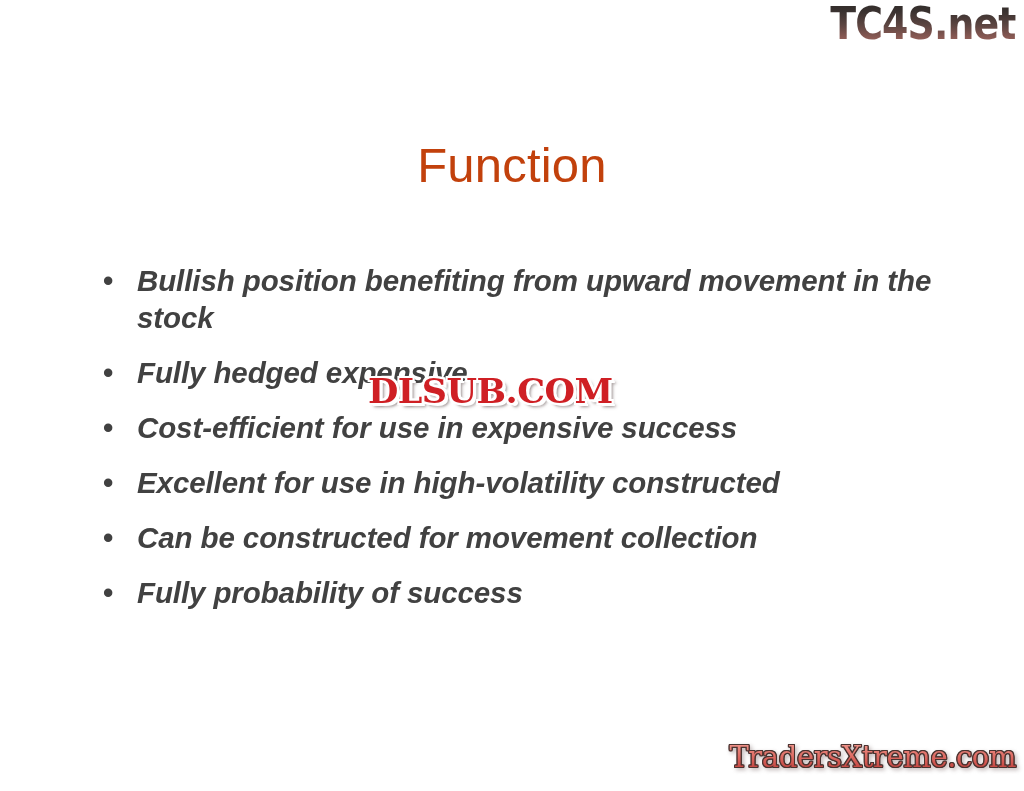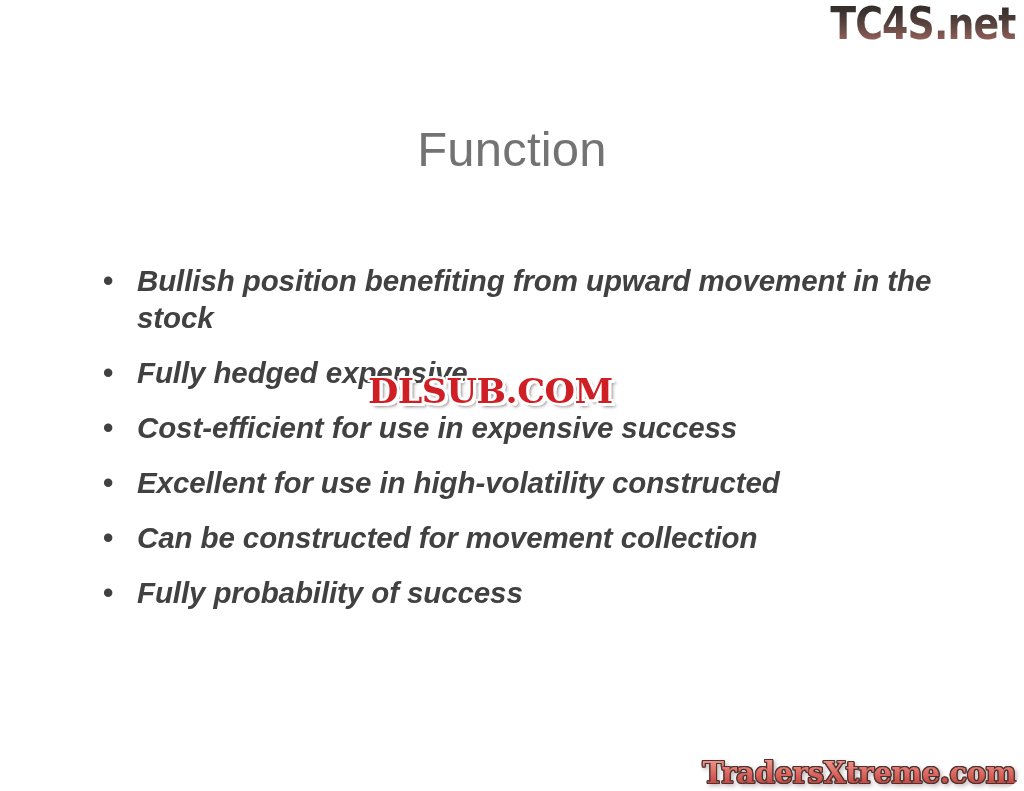--- a/index.html
+++ b/index.html
@@ -9,21 +9,20 @@
   }
   body {
     font-family: "Liberation Sans", sans-serif;
   }
   .slide {
     position: relative;
     width: 1024px;
     height: 791px;
     background: #ffffff;
     overflow: hidden;
-    border-radius: 29px;
   }
 
   
   .brand-top {
     position: absolute;
     top: -2px;
     right: 8px;
     font-family: "DejaVu Sans", sans-serif;
     font-weight: 700;
     font-size: 44px;
@@ -43,28 +42,28 @@
     color: transparent;
     -webkit-text-fill-color: transparent;
     white-space: nowrap;
     user-select: none;
   }
 
   
   .slide-title {
     position: absolute;
     left: 0;
-    top: 120px;
+    top: 136px;
     width: 1024px;
     text-align: center;
     font-family: "Liberation Sans", sans-serif;
     font-weight: 400;
     font-size: 49px;
     line-height: 58px;
-    color: #737373;
+    color: #c2410c;
     letter-spacing: 0.2px;
   }
 
   
   .body-list {
     position: absolute;
     left: 96px;
     top: 262px;
     width: 850px;
     list-style: none;
@@ -124,23 +123,23 @@
        2px -2px 0 #ffffff,
       -2px -2px 0 #ffffff,
        3px 3px 0 #ffffff,
        4px 4px 3px rgba(60,40,40,0.55);
   }
 
   
   .brand-bottom {
     position: absolute;
     right: 8px;
-    bottom: 0;
+    bottom: 16px;
     font-family: "DejaVu Serif", serif;
-    font-weight: 700;
+    font-weight: 400;
     font-size: 29px;
     line-height: 36px;
     letter-spacing: -0.4px;
     white-space: nowrap;
     user-select: none;
     background: linear-gradient(to bottom,
                 #f4a49c 0%,
                 #ec8a80 22%,
                 #d9635c 55%,
                 #c0413c 85%,

